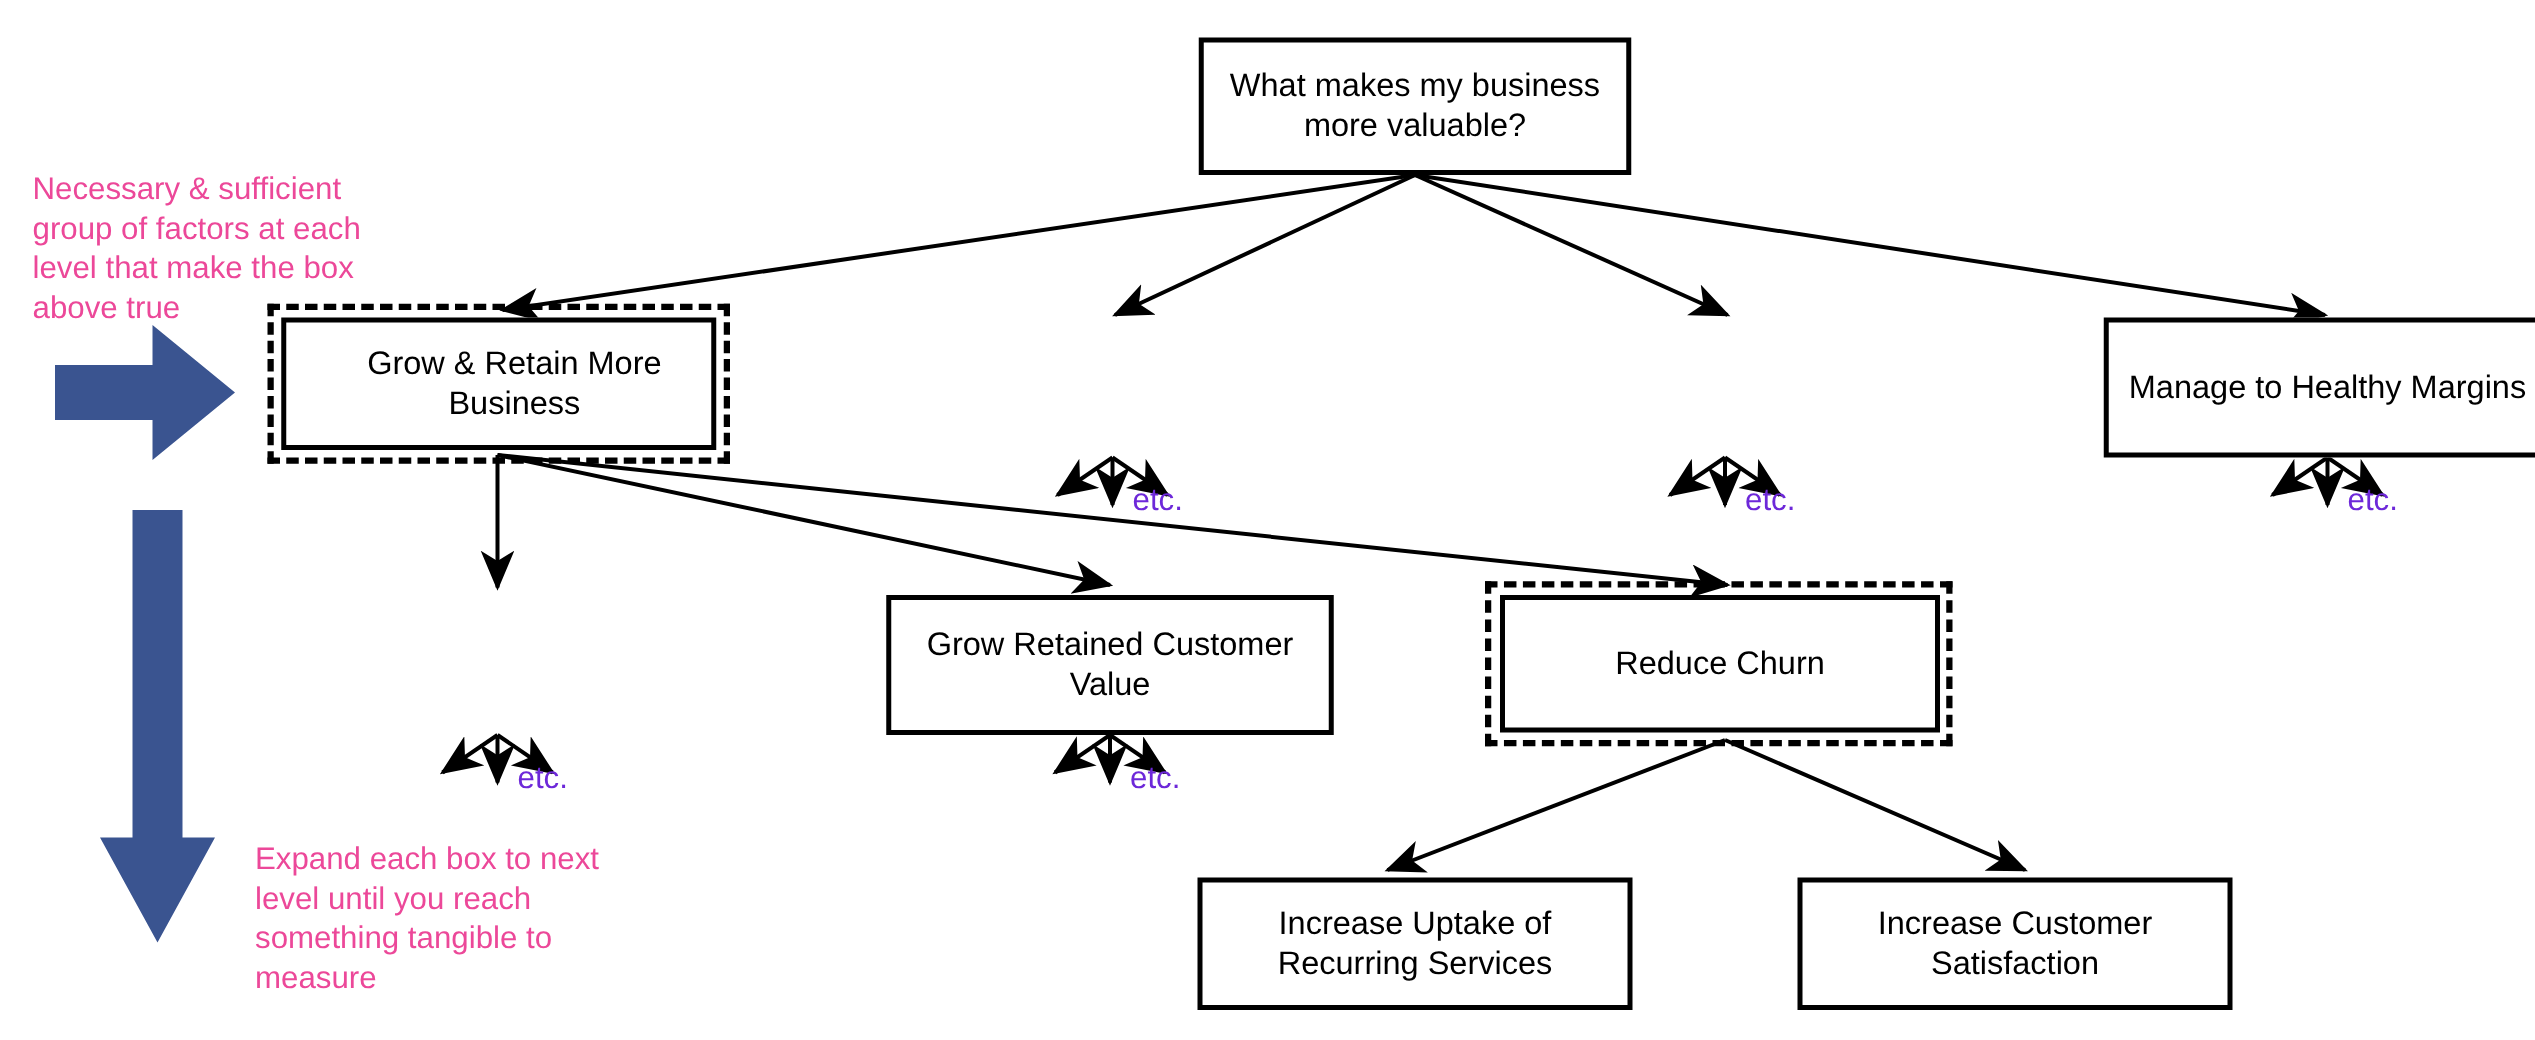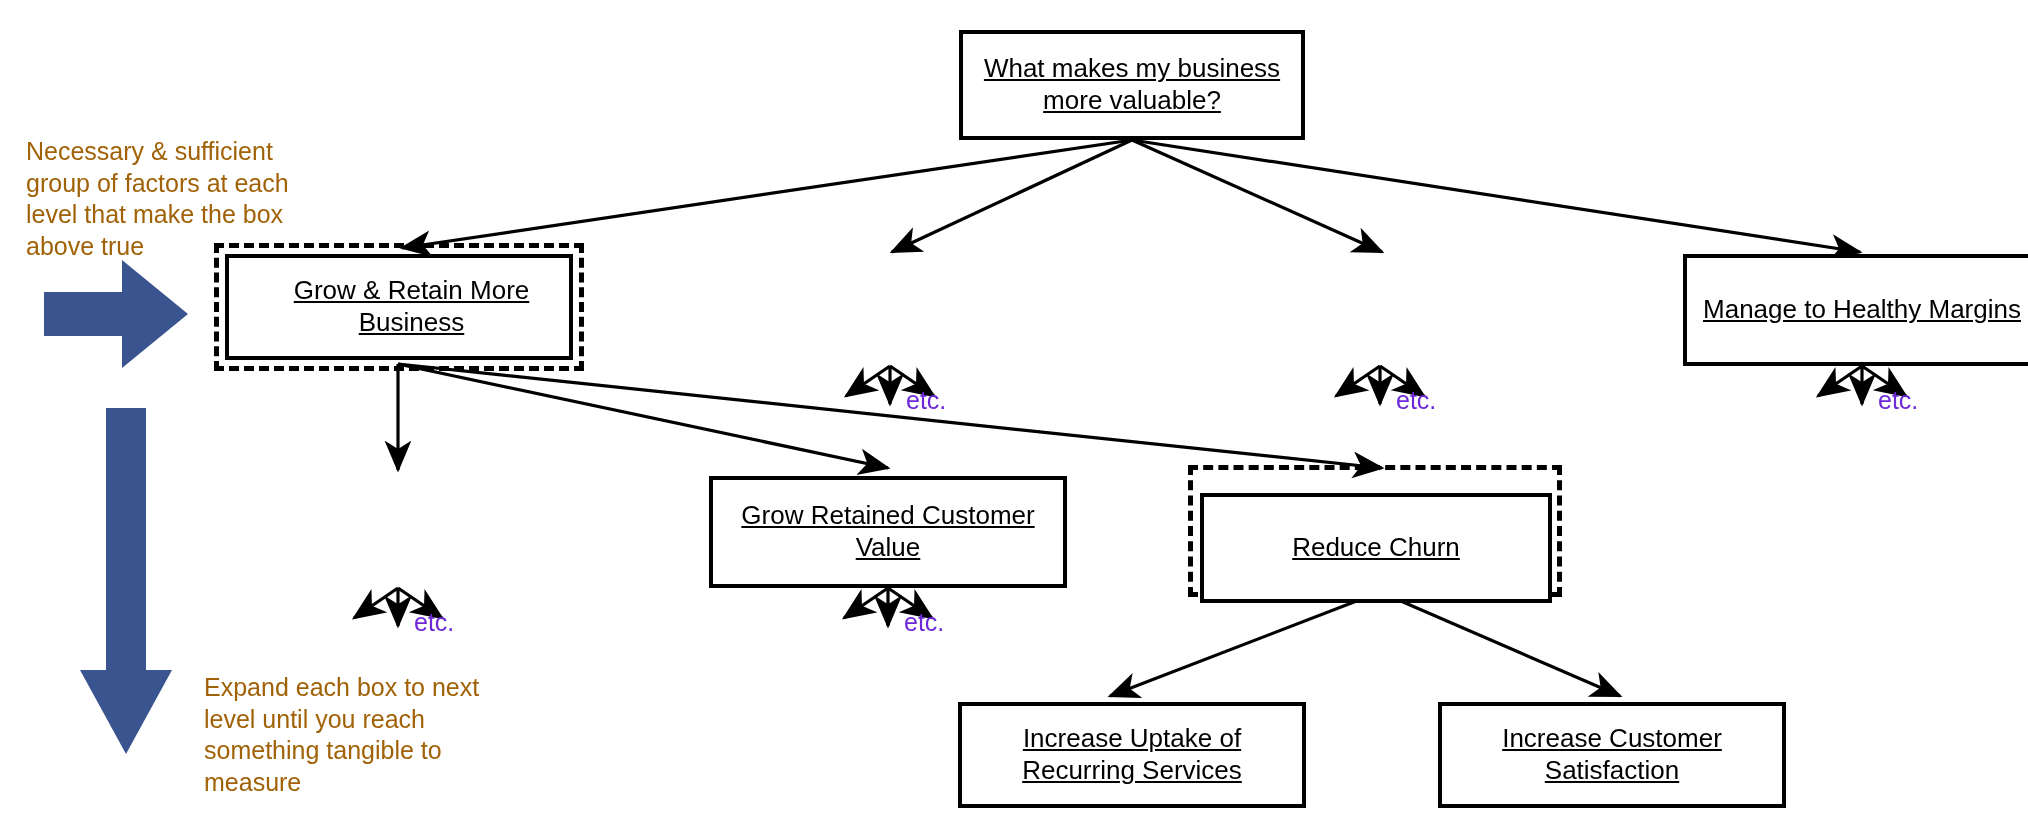--- a/index.html
+++ b/index.html
@@ -30,31 +30,31 @@
     display: flex;
     align-items: center;
     justify-content: center;
     text-align: center;
     color: #000000;
     font-size: 26px;
     line-height: 1.22;
     padding: 4px 14px;
     z-index: 3;
   }
-  .node .lbl { display: block; text-decoration: underline; }
+  .node .lbl { display: block; }
   .dash-ring {
     position: absolute;
     box-sizing: border-box;
     border: 5px dashed #000000;
     background: transparent;
     z-index: 2;
   }
   .note {
     position: absolute;
-    color: #a16207;
+    color: #ec4899;
     font-size: 25px;
     line-height: 1.26;
     z-index: 4;
     white-space: pre-line;
   }
   .etc {
     position: absolute;
     color: #6d28d9;
     font-size: 25px;
     z-index: 4;
@@ -134,21 +134,21 @@
   <div class="etc" style="left:1878px; top:386px;">etc.</div>
 
   <div class="etc" style="left:414px; top:608px;">etc.</div>
 
   <div class="node" style="left:709px; top:476px; width:358px; height:112px;">
     <span class="lbl">Grow Retained Customer Value</span>
   </div>
   <div class="etc" style="left:904px; top:608px;">etc.</div>
 
   <div class="dash-ring" style="left:1188px; top:465px; width:374px; height:132px;"></div>
-  <div class="node" style="left:1200px; top:493px; width:352px; height:110px;">
+  <div class="node" style="left:1200px; top:476px; width:352px; height:110px;">
     <span class="lbl">Reduce Churn</span>
   </div>
 
   <div class="node" style="left:958px; top:702px; width:348px; height:106px;">
     <span class="lbl">Increase Uptake of Recurring Services</span>
   </div>
 
   <div class="node" style="left:1438px; top:702px; width:348px; height:106px;">
     <span class="lbl">Increase Customer Satisfaction</span>
   </div>

